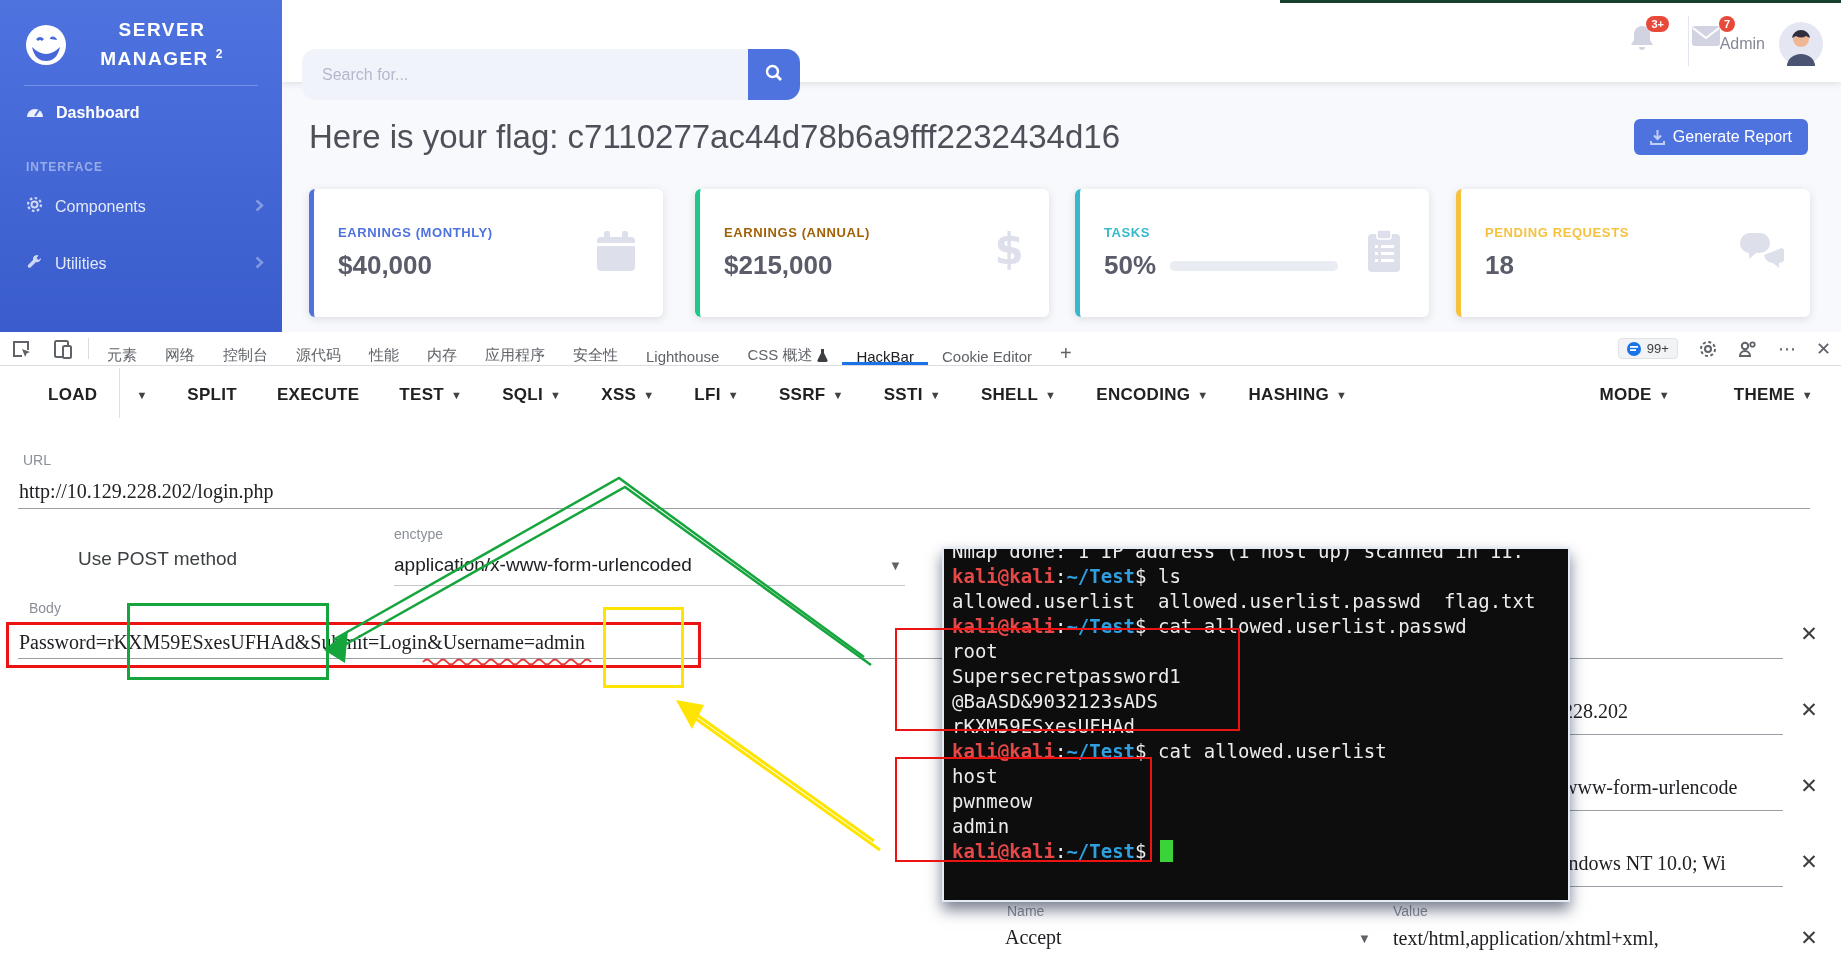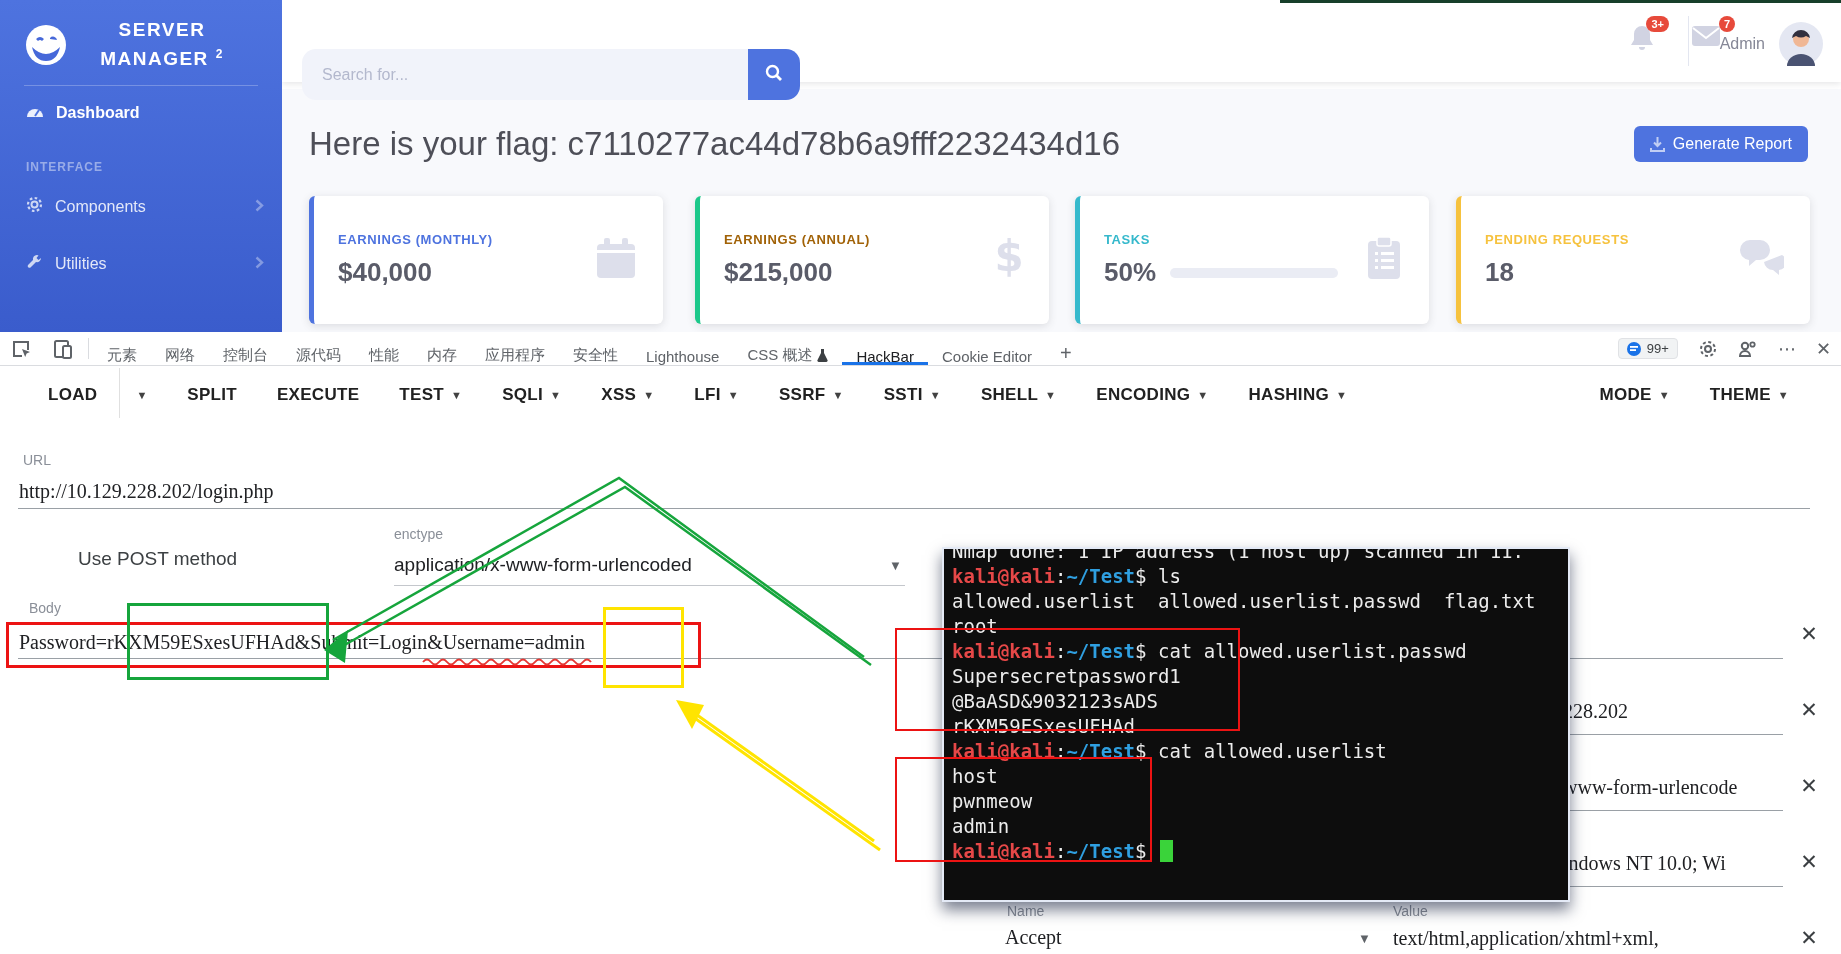--- a/index.html
+++ b/index.html
@@ -36,21 +36,21 @@
                    border-radius:0 14px 14px 0; cursor:pointer; }
   #top-icons { position:absolute; right:120px; top:24px; display:flex; gap:36px; }
   .icon-badge { position:relative; }
   .badge { position:absolute; top:-8px; right:-14px; background:#e74a3b; color:#fff;
            font-size:11px; font-weight:bold; padding:2px 5px; border-radius:8px; }
   #top-divider { position:absolute; right:152px; top:16px; width:1px; height:50px; background:#e3e6f0; }
   #admin-area { position:absolute; right:18px; top:22px; display:flex; align-items:center; gap:14px; }
   #admin-name { color:#858796; font-size:16px; }
 
   
-  #content { left:282px; top:89px; width:1559px; height:250px; background:#f8f9fc; }
+  #content { left:282px; top:82px; width:1559px; height:250px; background:#f8f9fc; }
   #page-heading { position:absolute; left:27px; top:36px; font-size:33px; color:#4e4f58; }
   #gen-report { position:absolute; right:33px; top:37px; background:#4e73df; color:#fff;
                 border:none; border-radius:6px; font-size:16px; padding:9px 16px;
                 display:flex; align-items:center; gap:8px; cursor:pointer; }
   .card { position:absolute; top:107px; width:354px; height:128px; background:#fff;
           border-radius:6px; box-shadow:0 2px 8px rgba(58,59,69,.15);
           display:flex; align-items:center; justify-content:space-between;
           padding:0 26px 0 24px; border-left:5px solid #000; }
   .card .clabel { font-size:13px; font-weight:bold; letter-spacing:.6px; margin-bottom:10px; }
   .card .cvalue { font-size:26px; font-weight:bold; color:#5a5c69; }
@@ -72,21 +72,21 @@
                    font-size:13px; color:#3c4043; }
   .dt-glyph { color:#5f6368; font-size:18px; }
 
   
   #hackbar-menu { left:0; top:366px; width:1841px; height:57px; background:#fff;
                   display:flex; align-items:center; z-index:6; }
   .hb-item { font-size:17px; font-weight:bold; color:#212121; letter-spacing:.3px;
              display:flex; align-items:center; gap:7px; cursor:pointer; white-space:nowrap; }
   .hb-caret { font-size:11px; color:#424242; }
   #hb-left { display:flex; align-items:center; gap:40px; padding-left:48px; }
-  #hb-right { margin-left:auto; display:flex; gap:40px; padding-right:52px; }
+  #hb-right { margin-left:auto; display:flex; gap:64px; padding-right:28px; }
   #load-group { display:flex; align-items:center; }
   #load-divider { width:1px; height:50px; background:#e0e0e0; margin:0 16px 0 22px; }
 
   
   #form-area { left:0; top:423px; width:1841px; height:531px; background:#fff; }
   .field-label { position:absolute; font-size:14px; color:#8a8f98; }
   .field-text  { position:absolute; font-size:20px; color:#202124; }
   .underline   { position:absolute; height:1px; background:#9aa0a6; }
   .xbtn { position:absolute; width:24px; height:24px; color:#3c4043; font-size:21px;
           line-height:24px; text-align:center; cursor:pointer; }
@@ -410,22 +410,22 @@
     <div class="caret-down" style="left:1358px; top:508px;">▼</div>
     <div class="field-text mono" style="left:1393px; top:504px; width:400px; overflow:hidden; white-space:nowrap;">text/html,application/xhtml+xml,</div>
     <div class="xbtn" style="left:1797px; top:503px;">✕</div>
 
   </div>
 
   <div id="terminal" class="abs">
       <div class="term-line" style="margin-top: -14px;">Nmap done: 1 IP address (1 host up) scanned in 11.</div>
       <div class="term-line"><span class="t-user">kali@kali</span><span>:</span><span class="t-path">~/Test</span><span>$ </span><span>ls</span></div>
       <div class="term-line">allowed.userlist  allowed.userlist.passwd  flag.txt</div>
+      <div class="term-line"><span class="t-user">kali@kali</span><span>:</span><span class="t-path">~/Test</span><span>$ </span><span>cat allowed.userlist.passwd</span></div>
       <div class="term-line">root</div>
-      <div class="term-line"><span class="t-user">kali@kali</span><span>:</span><span class="t-path">~/Test</span><span>$ </span><span>cat allowed.userlist.passwd</span></div>
       <div class="term-line">Supersecretpassword1</div>
       <div class="term-line">@BaASD&amp;9032123sADS</div>
       <div class="term-line">rKXM59ESxesUFHAd</div>
       <div class="term-line"><span class="t-user">kali@kali</span><span>:</span><span class="t-path">~/Test</span><span>$ </span><span>cat allowed.userlist</span></div>
       <div class="term-line">host</div>
       <div class="term-line">pwnmeow</div>
       <div class="term-line">admin</div>
       <div class="term-line"><span class="t-user">kali@kali</span><span>:</span><span class="t-path">~/Test</span><span>$ </span><span class="t-cursor"></span></div>
     </div>
 

